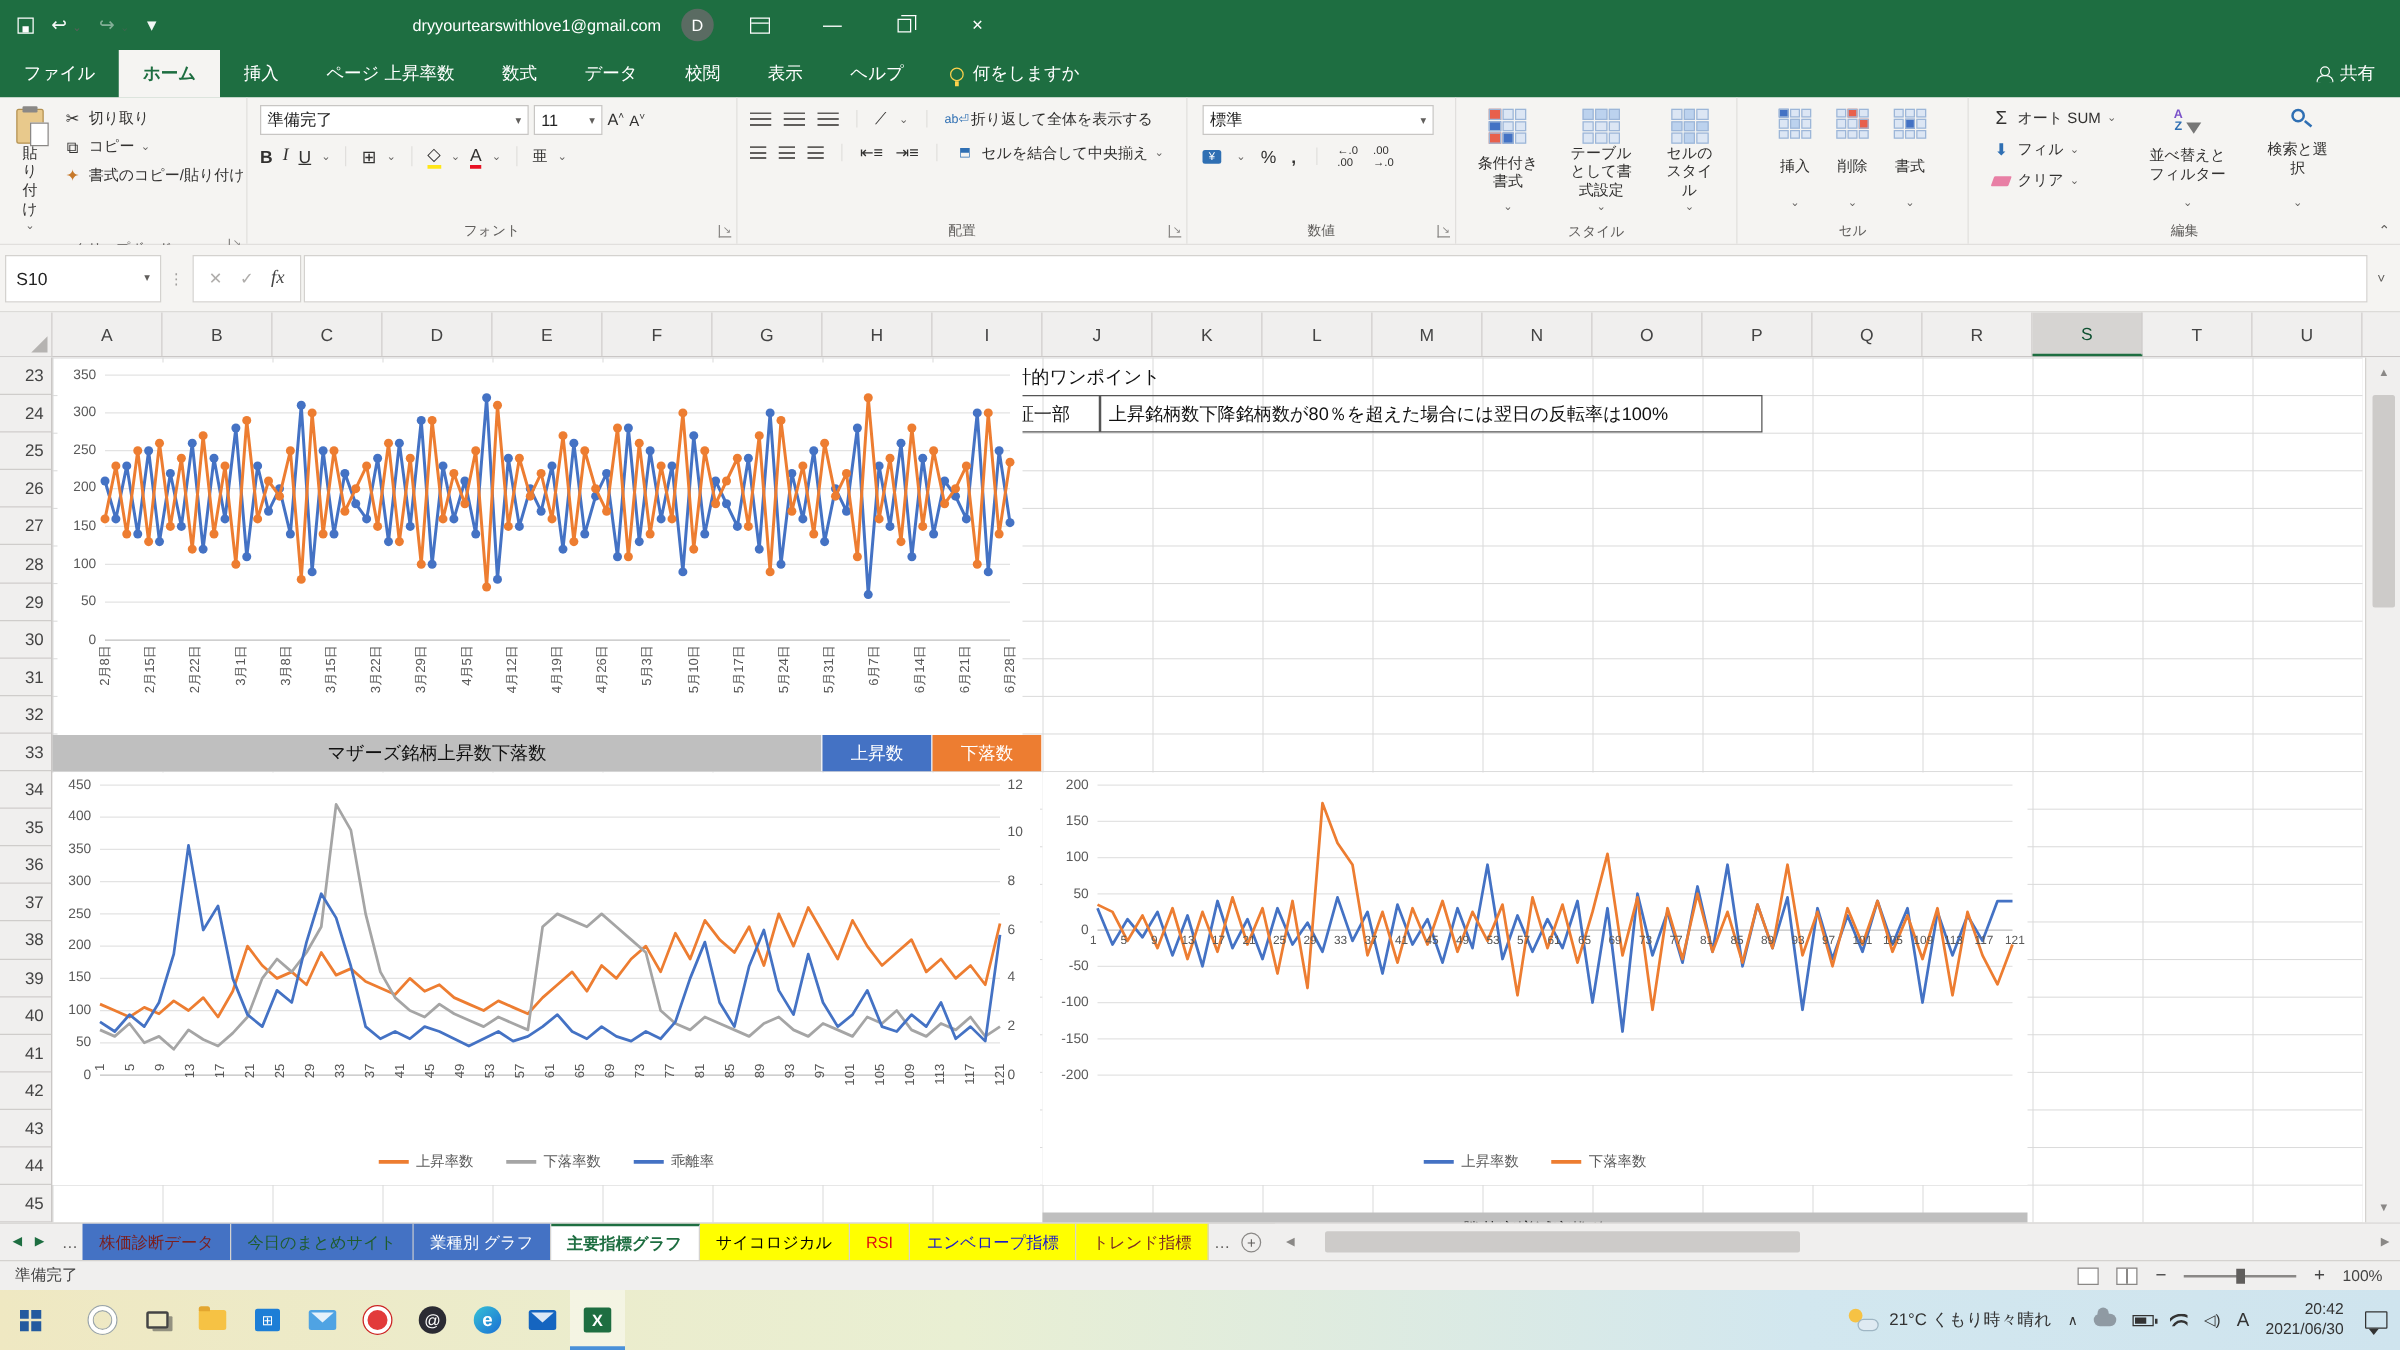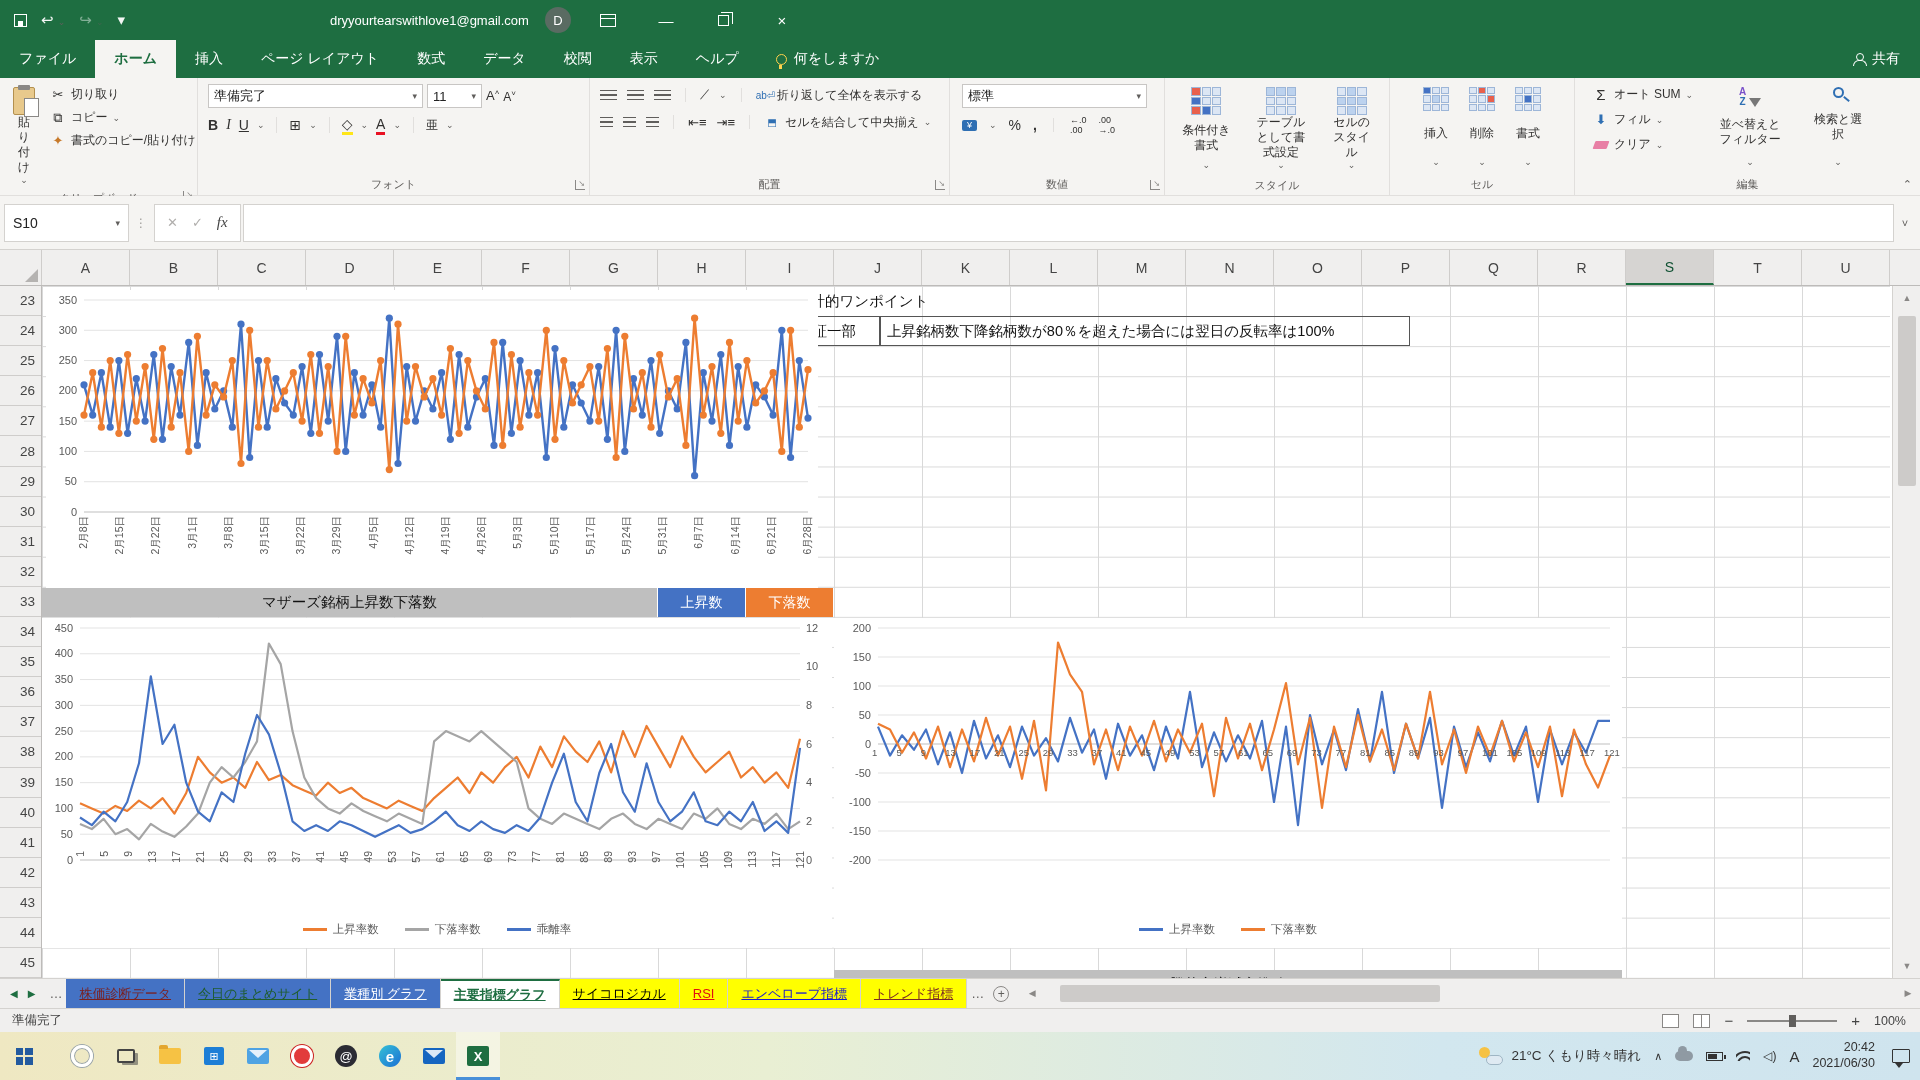--- a/index.html
+++ b/index.html
@@ -111,21 +111,21 @@
   .vlab { position:absolute; width:70px; font-size:10.5px; color:#595959; text-align:right; transform:rotate(-90deg); white-space:nowrap; }
   .zlab { position:absolute; font-size:9.5px; color:#595959; }
   .chart-legend { position:absolute; left:0; width:100%; display:flex; justify-content:center; gap:26px; align-items:center; }
   .leg-item { display:flex; align-items:center; gap:6px; font-size:11.5px; color:#595959; }
   .leg-line { width:24px; height:3px; }
 
   
   .tabstrip { position:absolute; left:0; top:978px; width:1920px; height:30px; background:#f0efee; border-top:1px solid #d4d2cf; display:flex; align-items:stretch; font-size:13px; }
   .tnav { display:flex; align-items:center; gap:10px; padding:0 10px; color:#1e6e41; font-size:10px; }
   .dots { display:flex; align-items:center; color:#605e5c; padding:0 4px; }
-  .stab { display:flex; align-items:center; padding:0 13px; border-right:1px solid #d4d2cf; white-space:nowrap;text-decoration:underline; }
+  .stab { display:flex; align-items:center; padding:0 13px; border-right:1px solid #d4d2cf; white-space:nowrap; }
   .stab.active { border-top:2px solid #1e6e41; font-weight:bold; }
   .addsheet { display:flex; align-items:center; justify-content:center; width:26px; color:#605e5c; }
   .addsheet span { width:16px; height:16px; border:1px solid #8a8886; border-radius:50%; font-size:12px; line-height:14px; text-align:center; }
   .tsep { width:6px; display:flex; align-items:center; color:#a19f9d; }
   .hscroll { flex:1; position:relative; background:#f0efee; }
   .hthumb { position:absolute; top:6px; left:40px; width:380px; height:17px; background:#cdcbc9; border-radius:2px; }
   .harrow { position:absolute; top:6px; width:20px; height:17px; color:#8a8886; font-size:9px; text-align:center; line-height:17px; }
 
   
   .statusbar { position:absolute; left:0; top:1008px; width:1920px; height:24px; background:#f0efee; border-top:1px solid #d4d2cf; display:flex; align-items:center; font-size:12.5px; color:#444; }
@@ -197,21 +197,21 @@
         </span>
       <span class="winbtn">×</span>
     </div>
   </div>
 
   <div class="menubar">
     <div id="mtabs" style="display:flex;">
         <div class="mtab">ファイル</div>
         <div class="mtab active">ホーム</div>
         <div class="mtab">挿入</div>
-        <div class="mtab">ページ レイアウト</div>
+        <div class="mtab">ページ 上昇率数</div>
         <div class="mtab">数式</div>
         <div class="mtab">データ</div>
         <div class="mtab">校閲</div>
         <div class="mtab">表示</div>
         <div class="mtab">ヘルプ</div>
       </div>
     <div class="tellme">
       <span class="bulb"></span>
       <span>何をしますか</span>
     </div>

